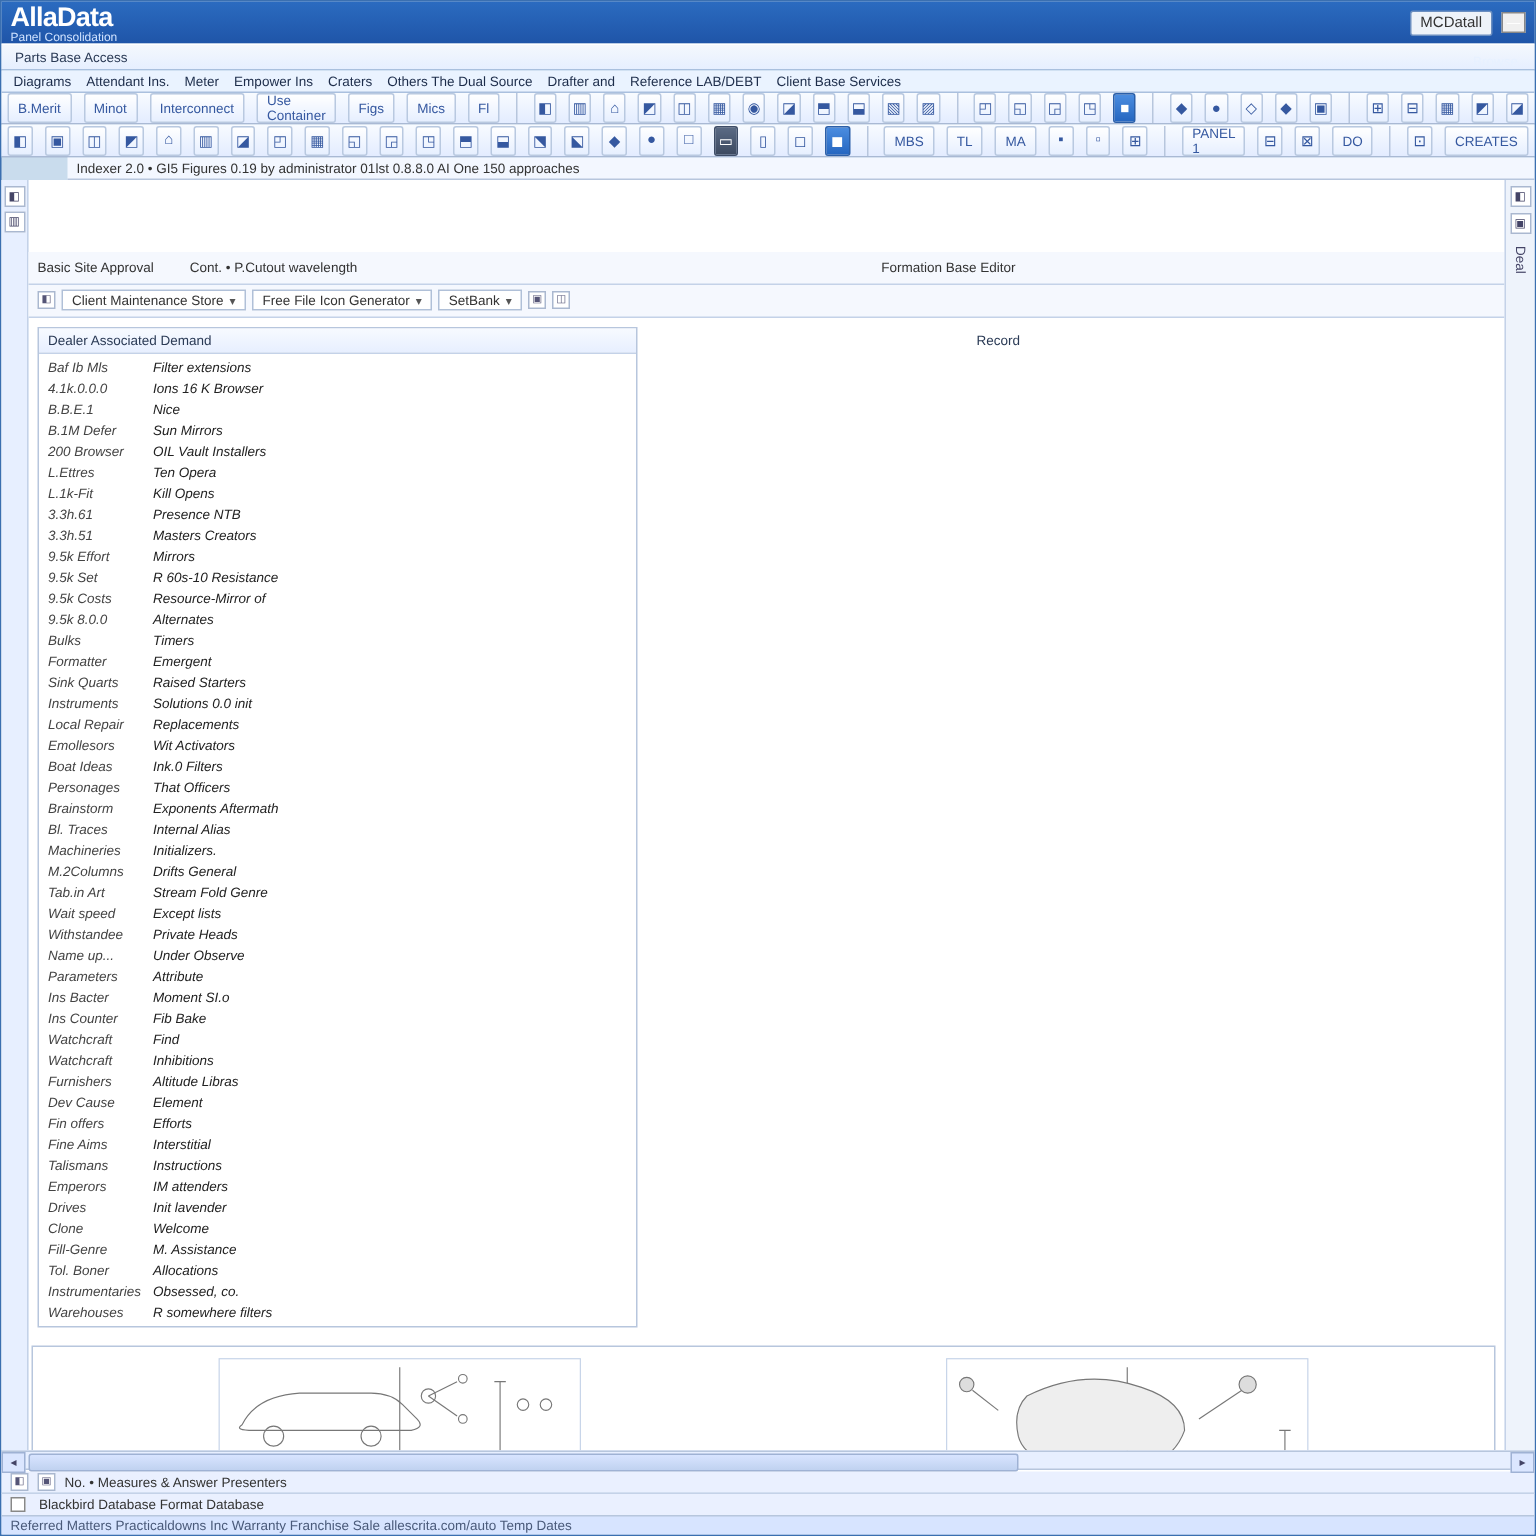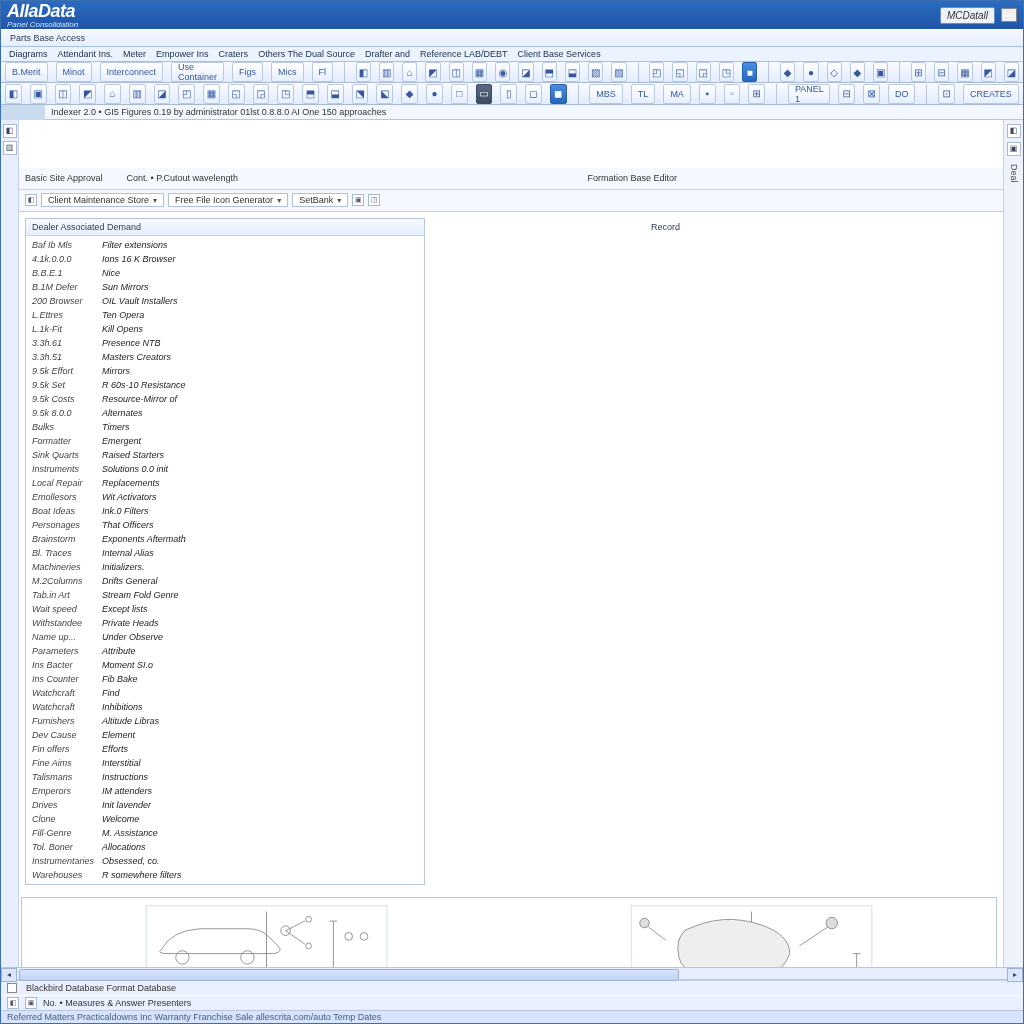--- a/index.html
+++ b/index.html
@@ -1,19 +1,19 @@
 <!DOCTYPE html>
 <html><head>
 <meta charset="utf-8">
 <style>
   * { box-sizing: border-box; margin: 0; padding: 0; }
   html, body { width: 1024px; height: 1024px; overflow: hidden; font-family: Tahoma, Arial, sans-serif; font-size: 10px; background: #c9dced; }
   .window { width: 1024px; height: 1024px; display: flex; flex-direction: column; background: #c9dced; border: 1px solid #3a6fb0; }
   
-  .titlebar { height: 34px; background: linear-gradient(#2b6bc0,#1f55a8); color: #fff; display: flex; align-items: center; padding: 0 6px; justify-content: space-between; font-style: italic; }
+  .titlebar { height: 34px; background: linear-gradient(#2b6bc0,#1f55a8); color: #fff; display: flex; align-items: center; padding: 0 6px; justify-content: space-between; }
   .titlebar .brand { font-size: 18px; font-weight: bold; letter-spacing: -0.5px; }
   .titlebar .subbrand { font-size: 8px; color: #cfe2ff; display: block; margin-top: -2px; }
   .title-right { display: flex; align-items: center; gap: 6px; }
   .title-btn { background: #eef3f9; color: #333; border: 1px solid #6a8ec0; border-radius: 2px; padding: 2px 6px; font-size: 10px; }
   .title-mini { background: #f0f0f0; border: 1px solid #888; width: 16px; height: 14px; font-size: 9px; text-align: center; line-height: 12px; }
   .title-sublink { font-size: 9px; color: #e7f1ff; }
   
   .tab-strip { height: 20px; background: linear-gradient(#f4f8fd,#e6efff); border-top: 1px solid #fff; border-bottom: 1px solid #a9c0de; display: flex; align-items: center; padding: 0 4px; }
   .tab-strip .tab { font-size: 9px; color: #2a3a55; padding: 2px 4px; border: 1px solid transparent; }
   
@@ -504,26 +504,26 @@
       <span class="side-label">Deal</span>
     </div>
   </div>
 
   <div class="hscroll">
     <div class="btn l">◂</div>
     <div class="thumb"></div>
     <div class="btn r">▸</div>
   </div>
 
-  <div class="statusbar" style="border-top:1px solid #c4d2e8">
-    <span class="chk"></span>
-    <span>Blackbird Database Format Database</span>
-  </div>
   <div class="statusbar">
     <span class="small-icon">◧</span>
     <span class="small-icon">▣</span>
     <span>No. • Measures &amp; Answer Presenters</span>
   </div>
+  <div class="statusbar" style="border-top:1px solid #c4d2e8">
+    <span class="chk"></span>
+    <span>Blackbird Database Format Database</span>
+  </div>
 
   <div class="watermark">
     <span>Referred Matters Practicaldowns Inc Warranty Franchise Sale allescrita.com/auto Temp Dates</span>
   </div>
 </div>
 
 </body></html>

